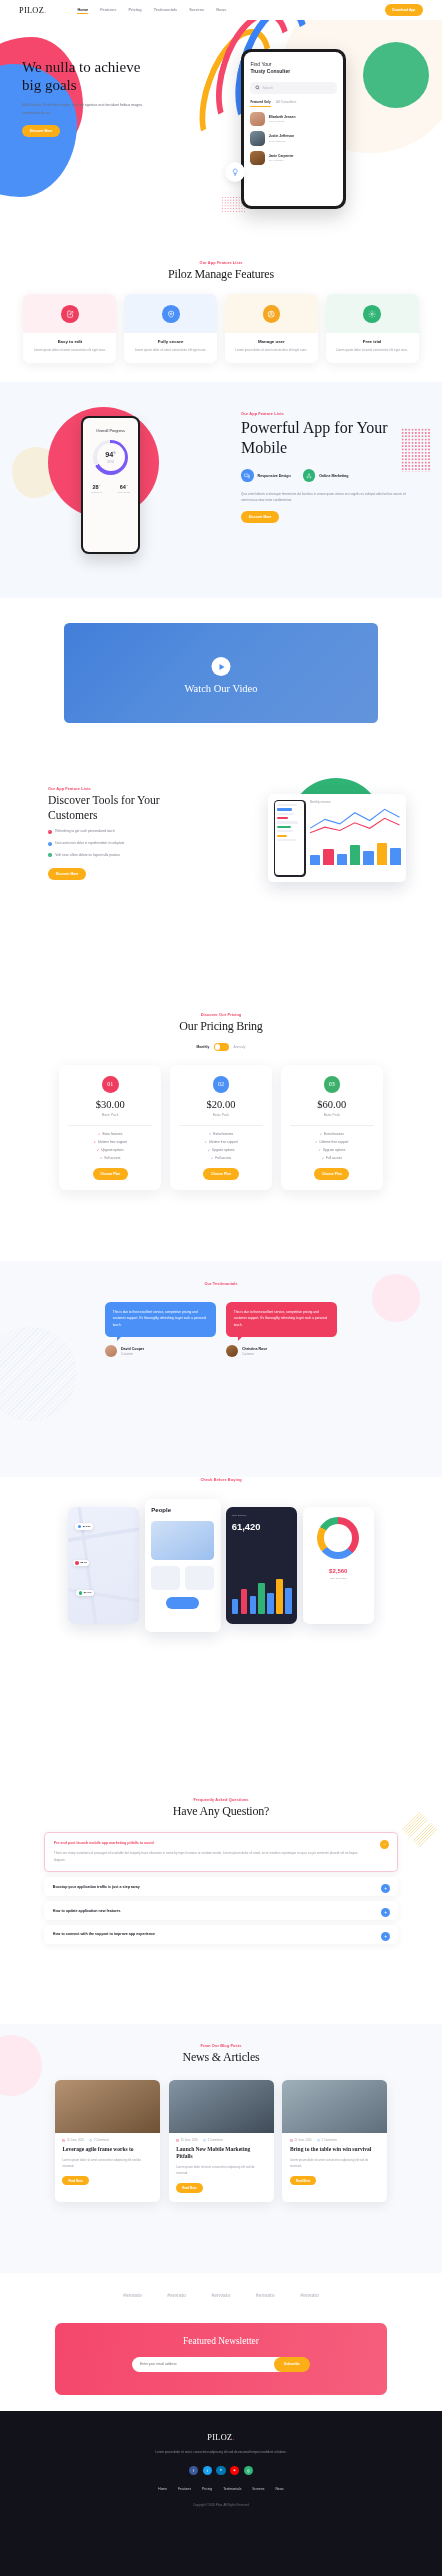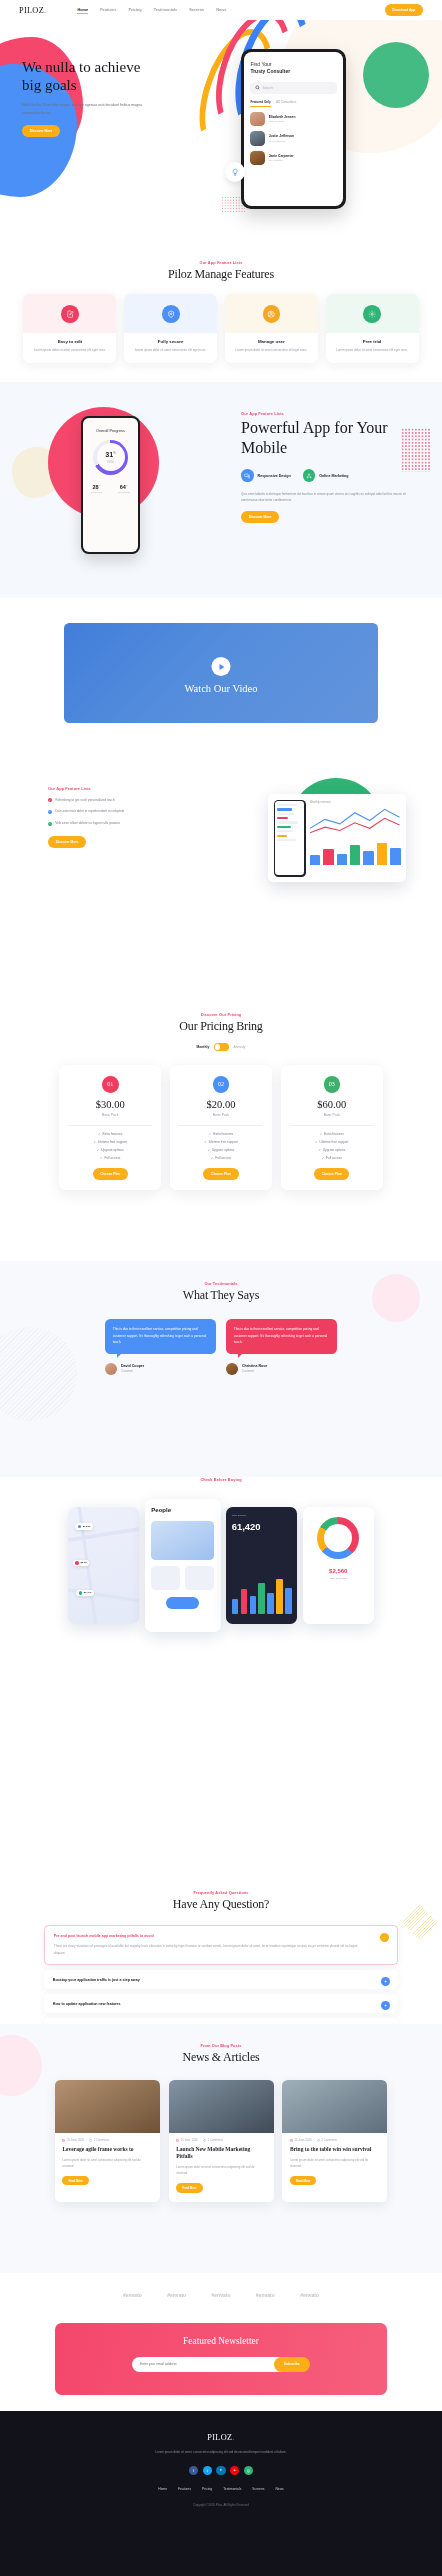--- a/index.html
+++ b/index.html
@@ -161,21 +161,21 @@
   .s1 { width:71px; height:117px; background:linear-gradient(160deg,#eef1fb,#e4e9f8); position:relative; }
   .s2 { width:71px; height:117px; background:linear-gradient(150deg,#f25d7a,#ef3f63); position:relative; }
   .s3 { width:76px; height:133px; background:#fff; position:relative; }
   .s4 { width:71px; height:117px; background:#1f2235; position:relative; color:#fff; }
   .s5 { width:71px; height:117px; background:#fff; position:relative; }
   .map-pin { position:absolute; background:#fff; border-radius:5px; font-size:2.5px; padding:1.7px 2.8px; box-shadow:0 1.1px 3.9px rgba(0,0,0,.12); font-weight:700; color:#33333c; display:flex; align-items:center; gap:1.7px;}
   .map-pin .d { width:3.3px;height:3.3px;border-radius:50%; display:inline-block;}
   .s-title { position:absolute; font-family:"Liberation Sans",sans-serif; }
 
   
-  #faq { position:absolute; top:1890px; left:0; width:442px; height:227px; }
+  #faq { position:absolute; top:1797px; left:0; width:442px; height:227px; }
   #faq-list { width:354px; margin:13.3px auto 0; }
   .fq { background:#fff; border-radius:4.4px; box-shadow:0 1.7px 7.7px rgba(30,30,60,.06); padding:7.2px 8.8px; margin-bottom:5.5px; display:flex; align-items:flex-start; position:relative; }
   .fq.open { border:0.6px solid #f6c6d3; }
   .fq .q { font-size:3.6px; font-weight:700; color:#22222a; }
   .fq.open .q { color:#f4476b; }
   .fq .a { font-size:3.1px; line-height:2.2; color:#9a9aa6; margin-top:5.5px; width:92%; }
   .fq .sign { position:absolute; right:7.7px; top:6.6px; width:9.4px; height:9.4px; border-radius:50%; display:flex; align-items:center; justify-content:center; color:#fff; font-size:5px; line-height:1; cursor:pointer;}
   #fdiamond { position:absolute; right:10px; top:20px; width:25.4px; height:25.4px; transform:rotate(45deg);
       background:repeating-linear-gradient(90deg,#f7e6b0 0 0.6px,transparent 0.6px 2.2px); }
 
@@ -366,21 +366,21 @@
 <section id="power">
   <div id="pblob"></div>
   <div id="pcircle"></div>
   <div id="dots2"></div>
 
   <div id="phone2">
     <div class="scr">
       <div id="ovt">Overall Progress</div>
       <div id="ring">
         <div class="in">
-          <div class="pct"><span>31</span><sup>%</sup></div>
+          <div class="pct"><span>94</span><sup>%</sup></div>
           <div class="frac">33/50</div>
         </div>
       </div>
       <div id="ph2stats">
         <div>
           <div class="v"><span>28</span><sup>%</sup></div>
           <div class="l">Last week</div>
         </div>
         <div>
           <div class="v"><span>64</span><sup>%</sup></div>
@@ -423,20 +423,21 @@
 <section id="video">
   <div id="vplay">
       <div class="tri"></div>
     </div>
   <div id="vtitle" class="serif">Watch Our Video</div>
 </section>
 
 <section id="disc">
   <div id="d-txt">
     <div class="sec-sub">Our App Feature Lists</div>
+    <h2>Discover Tools for Your Customers</h2>
     <div class="d-li">
       <div class="d-dot" style="background:#ef3d5f">✓</div>
       <span class="t">Refreshing to get such personalized touch</span>
     </div>
     <div class="d-li">
       <div class="d-dot" style="background:#4a90f7">✓</div>
       <span class="t">Duis aute irure dolor in reprehenderit in voluptate</span>
     </div>
     <div class="d-li">
       <div class="d-dot" style="background:#2fb475">✓</div>
@@ -529,21 +530,20 @@
       <button class="btn-y">Choose Plan</button>
     </div>
   </div>
 </section>
 
 <section id="testi">
   <div id="tw2"></div>
   <div id="tw1"></div>
   <div class="inner">
     <div class="sec-sub">Our Testimonials</div>
-    <div class="sec-title">What They Says</div>
     <div id="t-cards">
       <div class="tcard">
         <div class="tbub" style="background:#4a90f7">
           <span>This is due to their excellent service, competitive pricing and customer support. It's thoroughly refreshing to get such a personal touch.</span>
           <style>.tcard:nth-child(1) .tbub:after{border-top-color:#4a90f7;}</style>
         </div>
         <div class="tmeta">
           <div class="tav" style="background:linear-gradient(150deg,#d8a78c,#b8795a)"></div>
           <div>
             <div class="tnm">David Cooper</div>

